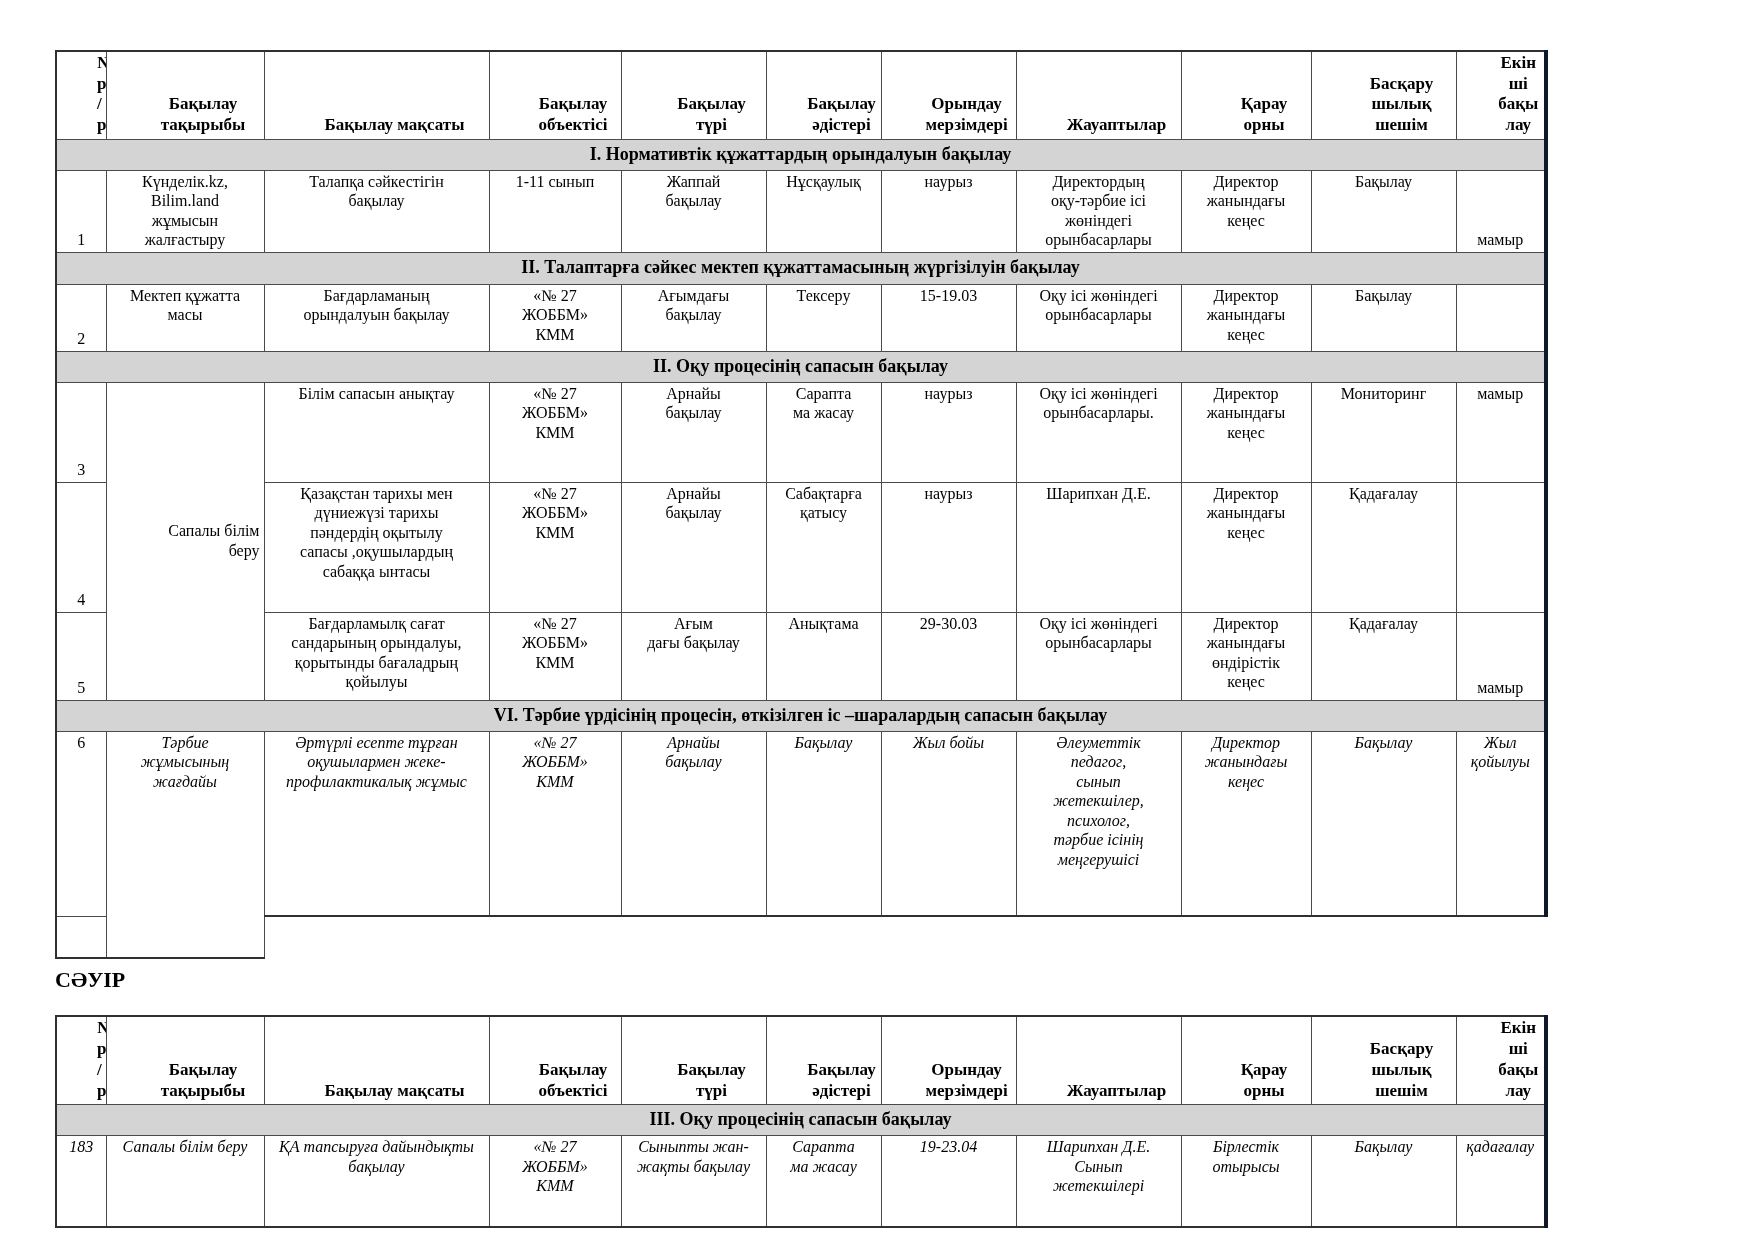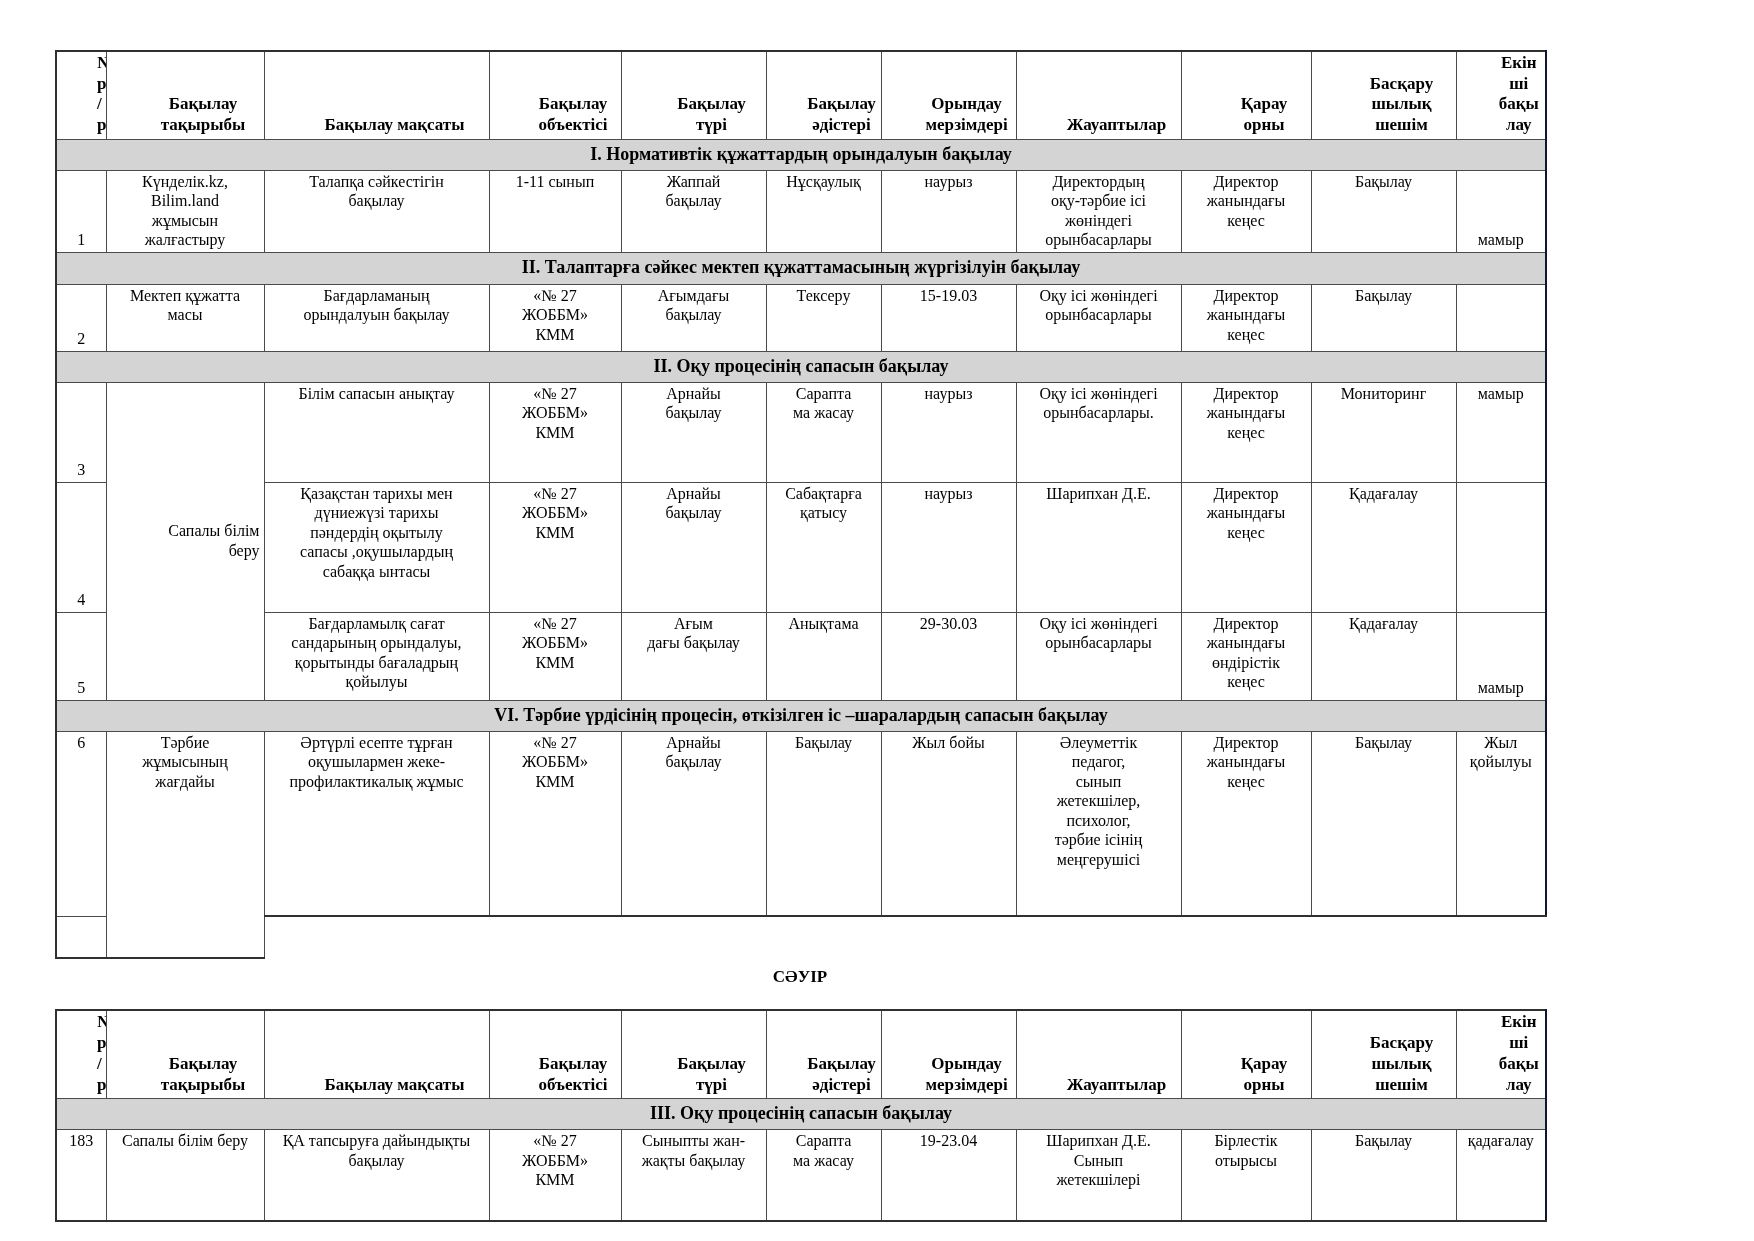--- a/index.html
+++ b/index.html
@@ -28,26 +28,26 @@
   tr.sec td{
     background:#d4d4d4;font-weight:bold;font-size:18px;
     text-align:center;vertical-align:middle;padding:4px;
   }
   td.num{vertical-align:bottom;}
   td.numtop{vertical-align:top;}
   td.vbot{vertical-align:bottom;}
   td.vmid{vertical-align:middle;text-align:right;}
   td.ghost{border:none;background:#fff;}
   .bl{border-left:2px solid #303030;}
-  .br{border-right:2px solid #0f172a;}
+  .br{border-right:4px solid #0f172a;}
   .bt{border-top:2px solid #303030;padding-left:40px;}
-  .bb{border-bottom:2px solid #303030;}
+  .bb{border-bottom:2px solid #303030;font-style:italic;}
   .month{
     width:1490px;margin:8px 0 22px 55px;
-    text-align:center;font-weight:bold;font-size:17px;
+    font-weight:bold;font-size:22px;
   }
 </style>
 </head>
 <body>
 
 <div>
 
   <table class="plan t1">
     <colgroup>
       <col style="width:50px">

